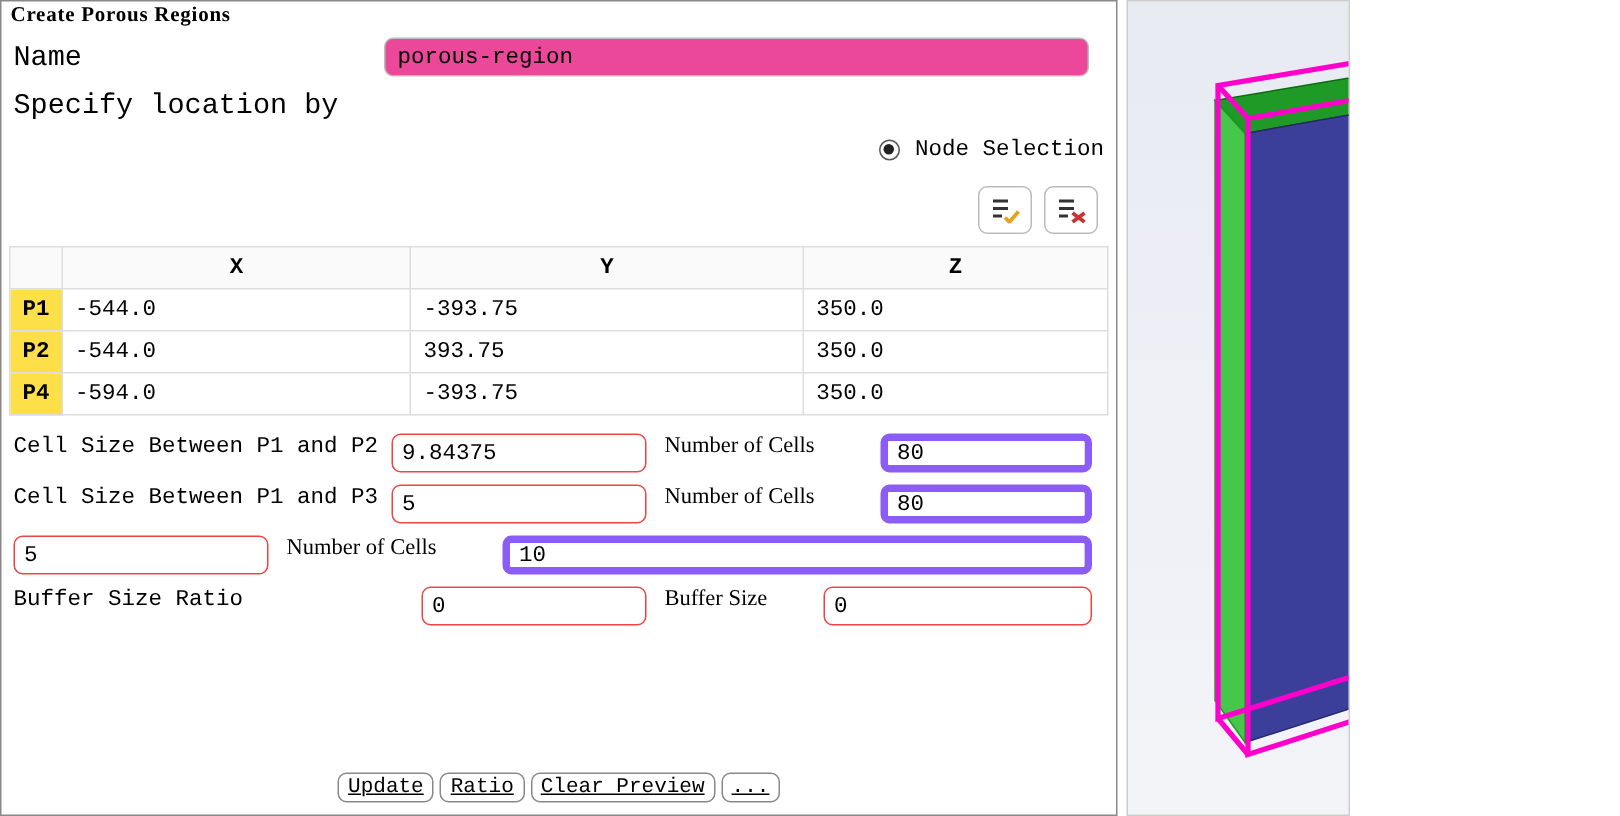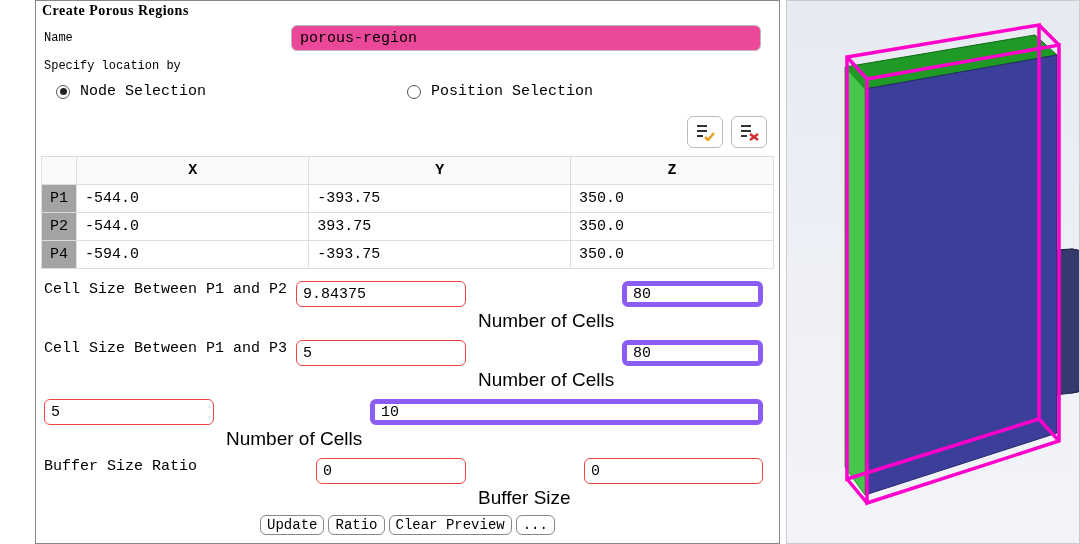--- a/index.html
+++ b/index.html
@@ -5,23 +5,22 @@
   * { box-sizing: border-box; }
   body {
     margin: 0;
     font-family: "SimSun", "Songti", serif;
     font-size: 14px;
     background: #fff;
     color: #000;
   }
   .root {
     display: flex;
-    width: 1080px;
+    width: 900px;
     height: 544px;
-    padding-left: 35px;
   }
   .panel {
     width: 745px;
     height: 544px;
     border: 1px solid #888;
     background: #fff;
     padding: 0;
     position: relative;
   }
   .title-bar {
@@ -30,37 +29,38 @@
     letter-spacing: 0.5px;
   }
   .row {
     display: flex;
     align-items: center;
     padding: 4px 8px;
   }
   .label {
     width: 247px;
     font-family: "Courier New", monospace;
-    font-size: 12px;
+    font-size: 19px;
   }
   .text-input {
     font-family: "Courier New", monospace;
     font-size: 15px;
     border: 1px solid #bbb;
     border-radius: 6px;
     padding: 3px 8px;
     background: #ec4899;
     height: 26px;
   }
   .text-input-wide { flex: 1; margin-right: 10px; }
   .radio-row {
     display: flex;
     align-items: flex-end;
     padding: 6px 8px 10px 20px;
     gap: 16px;
+    flex-direction: column;
   }
   .radio {
     display: inline-flex;
     align-items: center;
     gap: 10px;
     font-family: "Courier New", monospace;
     font-size: 15px;
   }
   .radio-dot {
     width: 14px; height: 14px;
@@ -107,22 +107,22 @@
     text-align: left;
     height: 28px;
   }
   .table th {
     background: #fafafa;
     font-weight: bold;
     text-align: center;
   }
   .table td.rowhdr {
     width: 34px;
-    font-weight: normal;
-    background: #a3a3a3;
+    font-weight: bold;
+    background: #fde047;
   }
   .param-row {
     display: flex;
     padding: 4px 8px;
     gap: 6px;
   }
   .param-label {
     font-family: "Courier New", monospace;
     font-size: 15px;
     width: 246px;
@@ -130,25 +130,24 @@
   .param-input {
     font-family: "Courier New", monospace;
     font-size: 15px;
     border: 1px solid #ef4444;
     border-radius: 6px;
     padding: 2px 6px;
     height: 26px;
     width: 170px;
   }
   .param-label2 {
-    font-family: Liberation Sans, sans-serif;
-    font-size: 19px;
+    font-family: Liberation Serif, serif;
+    font-size: 15px;
     width: 138px;
     margin-left: 6px;
-    margin-top: 29px;
   }
   .spinner {
     display: flex;
     align-items: center;
     border: 5px solid #8b5cf6;
     border-radius: 6px;
     height: 26px;
     overflow: hidden;
     flex: 1;
     margin-right: 8px;
@@ -173,20 +172,21 @@
   .btn {
     font-family: "Courier New", monospace;
     font-size: 14px;
     border: 1px solid #888;
     border-radius: 6px;
     padding: 0px 6px;
     background: #fff;
     cursor: pointer;
     height: 20px;
     line-height: 18px;
+    text-decoration: underline;
     text-decoration-thickness: 0px;
   }
   .viewport {
     flex: 1;
     height: 544px;
     margin-left: 6px;
     background: linear-gradient(180deg, #e8eaf2 0%, #eef0f6 50%, #f2f4f8 100%);
     border: 1px solid #ccc;
     position: relative;
     overflow: hidden;
@@ -206,24 +206,20 @@
     </div>
 
     <div class="row">
       <div class="label">Specify location by</div>
     </div>
 
     <div class="radio-row">
       <label class="radio">
         <span class="radio-dot checked"></span>
         <span>Node Selection</span>
-      </label>
-      <label class="radio radio-group-2">
-        <span class="radio-dot"></span>
-        <span>Position Selection</span>
       </label>
     </div>
 
     <div class="icon-btn-row">
       <div class="icon-btn">
         <svg width="20" height="18">
           <line x1="2" y1="3" x2="12" y2="3" stroke="#333" stroke-width="2"></line>
           <line x1="2" y1="8" x2="12" y2="8" stroke="#333" stroke-width="2"></line>
           <line x1="2" y1="13" x2="8" y2="13" stroke="#333" stroke-width="2"></line>
           <polyline points="10,14 13,17 19,10" fill="none" stroke="#e8a020" stroke-width="2.5"></polyline>

